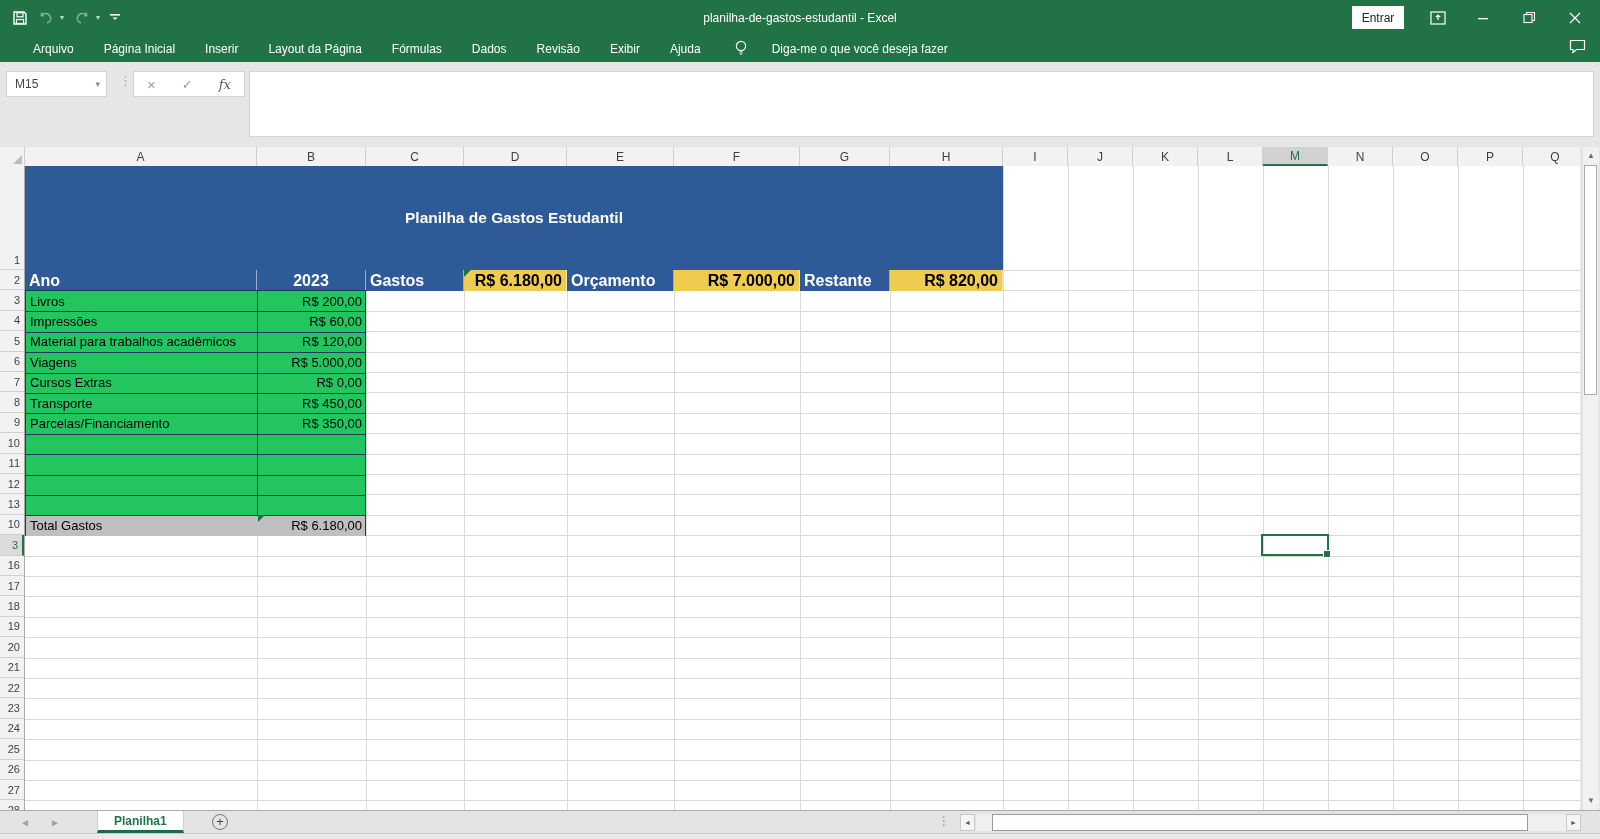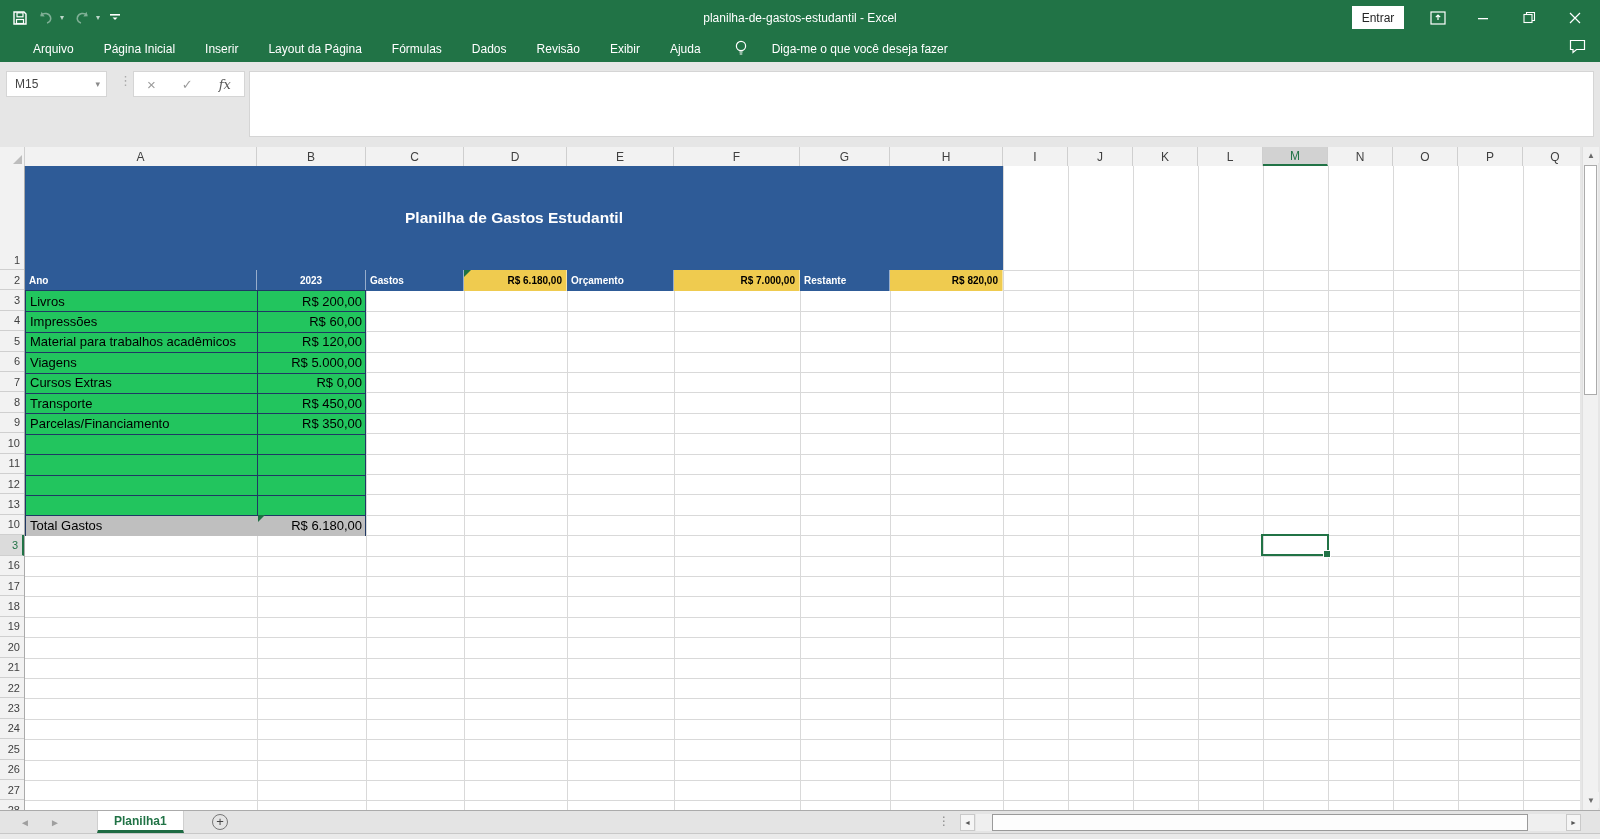--- a/index.html
+++ b/index.html
@@ -50,21 +50,21 @@
   .rowh.sel{background:#DBDBDB;color:#217346;border-right:2px solid #217346;}
   .banner{position:absolute;left:25px;top:0;width:978px;height:104px;background:#2E5B97;}
   .logo{position:absolute;left:6px;top:7px;width:88px;height:88px;border-radius:50%;
         background:radial-gradient(circle at 50% 40%, #474747 0%, #2d2d2d 55%, #161616 100%);
         border:2px solid rgba(190,190,190,.45);box-shadow:0 0 7px rgba(255,255,255,.28);box-sizing:border-box;
         display:flex;align-items:center;justify-content:center;}
   .logo-txt{font-family:"DejaVu Serif","Liberation Serif",serif;font-size:30px;color:#bdbdbd;letter-spacing:9px;padding-left:9px;}
   .banner-title{position:absolute;left:0;top:0;width:978px;height:104px;display:flex;align-items:center;justify-content:center;
         color:#fff;font-weight:bold;font-size:15.5px;}
   .r2cell{position:absolute;top:104px;height:21px;box-sizing:border-box;display:flex;align-items:center;
-        font-size:10px;font-weight:bold;border-right:1px solid rgba(255,255,255,.5);}
+        font-size:16px;font-weight:bold;border-right:1px solid rgba(255,255,255,.5);}
   .r2blue{background:#2E5B97;color:#fff;padding-left:4px;}
   .r2yellow{background:#EFCB4F;color:#000;justify-content:flex-end;padding-right:4px;}
   .gt{position:absolute;left:0;top:0;width:0;height:0;border-top:7px solid #1E7145;border-right:7px solid transparent;}
   #exptable{position:absolute;left:25px;top:124px;width:341px;height:246px;border:1px solid #1F3864;box-sizing:border-box;background:#22c55e;}
   .tv{position:absolute;left:231px;top:0;width:1px;height:244px;background:#1F3864;}
   .th{position:absolute;left:0;width:339px;height:1px;background:#1F3864;}
   .tcell{position:absolute;box-sizing:border-box;font-size:13px;color:#000;display:flex;align-items:center;white-space:nowrap;overflow:hidden;}
   .tlabel{left:0;width:231px;padding-left:4px;}
   .tvalue{left:232px;width:107px;justify-content:flex-end;padding-right:3px;}
   .totrow{position:absolute;left:0;width:339px;background:#BFBFBF;}

